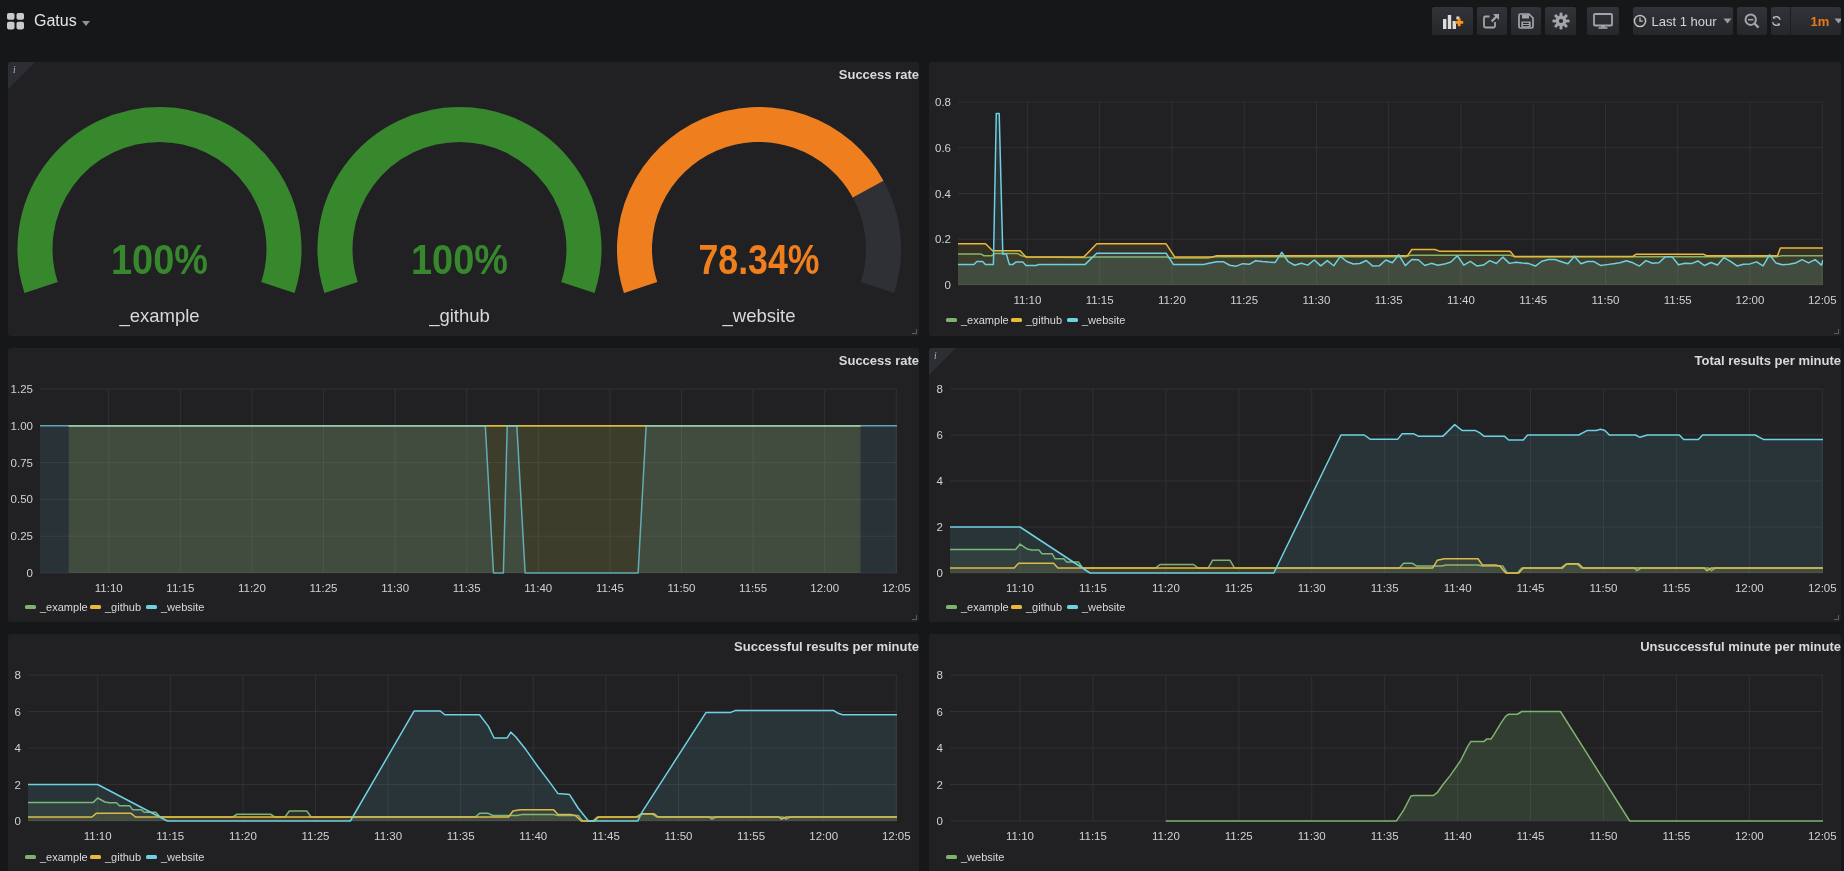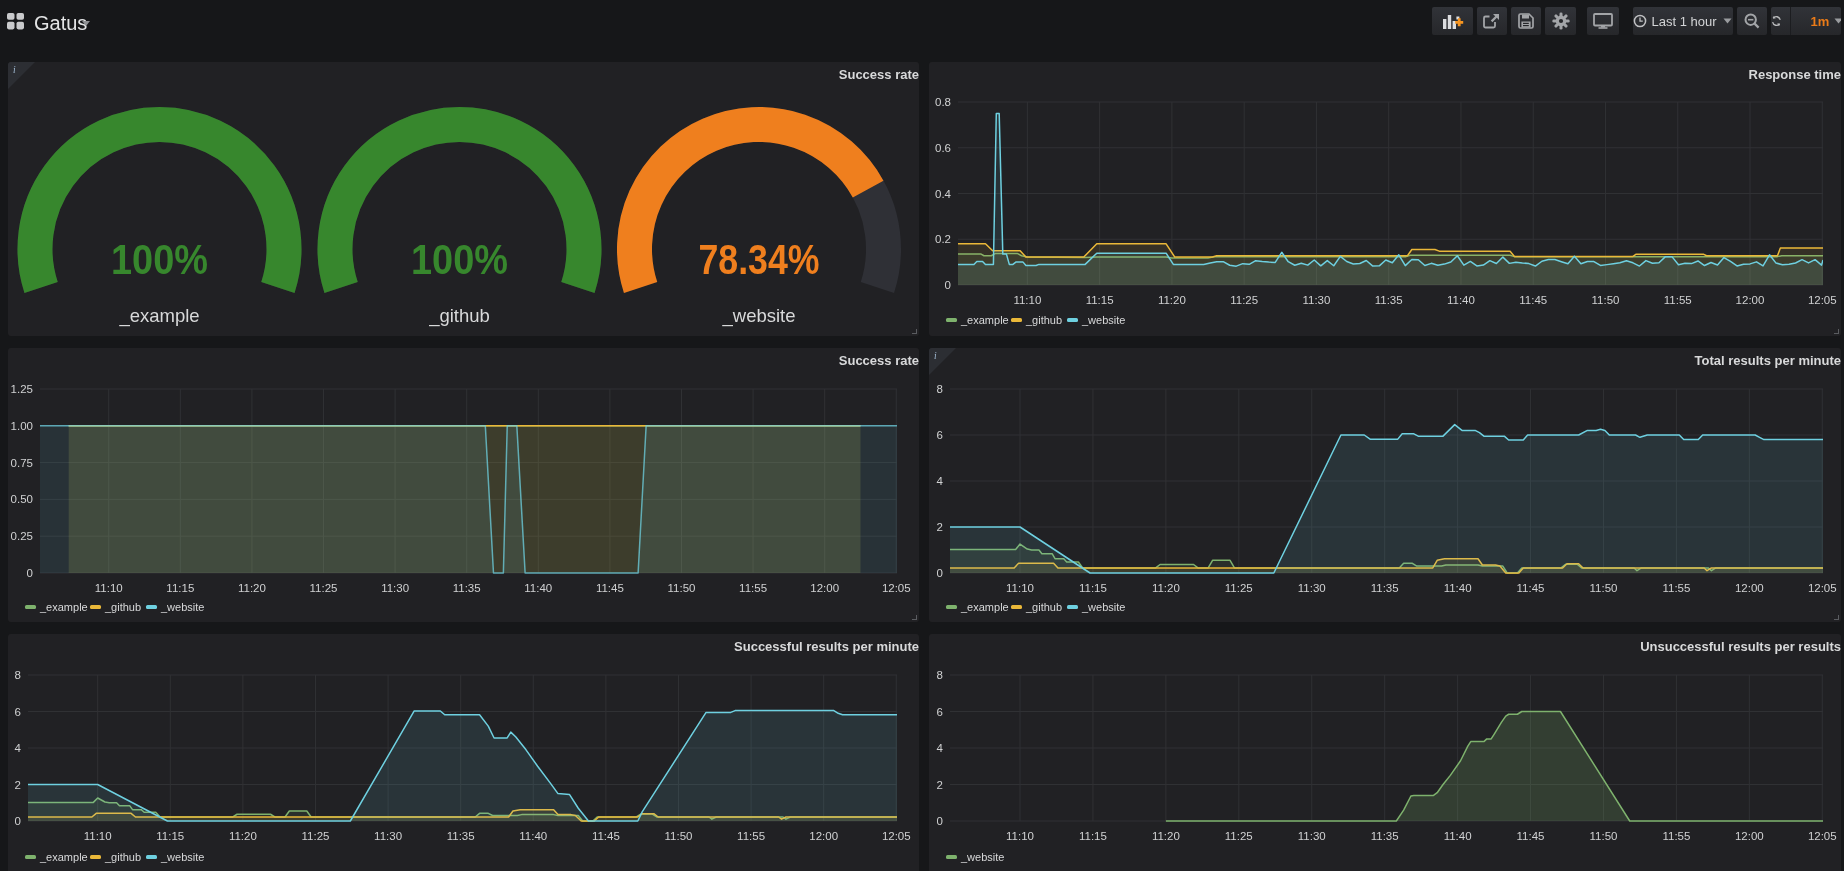--- a/index.html
+++ b/index.html
@@ -8,21 +8,21 @@
 .corner{position:absolute;left:0;top:0;width:0;height:0;border-left:27px solid #2c2e33;border-bottom:27px solid transparent}
 .cinfo{position:absolute;left:5px;top:2.5px;font-size:9.5px;font-style:italic;font-family:"Liberation Serif",serif;color:#a4bdd6}
 .rsz{position:absolute;right:2px;bottom:2px;width:5px;height:5px;border-right:1px solid #5a5c60;border-bottom:1px solid #5a5c60}
 </style></head><body>
 <svg width="110" height="44" style="position:absolute;left:0;top:0">
 <rect x="7" y="13" width="7.5" height="6.8" rx="1.8" fill="#c9cacc"></rect>
 <rect x="16.5" y="13" width="7.5" height="6.8" rx="1.8" fill="#c9cacc"></rect>
 <rect x="7" y="21.8" width="7.5" height="7.6" rx="1.8" fill="#c9cacc"></rect>
 <rect x="16.5" y="21.8" width="7.5" height="7.6" rx="1.8" fill="#c9cacc"></rect>
 </svg>
-<div style="position:absolute;left:34px;top:12px;font-size:20px;color:#e4e5e6">Gatus</div>
+<div style="position:absolute;left:34px;top:12px;font-size:16px;color:#e4e5e6">Gatus</div>
 <svg width="12" height="8" style="position:absolute;left:81px;top:20px">
     <path d="M 1 1 L 9 1 L 5 6 Z" fill="#8f9194"></path>
   </svg>
 <div class="navbtn" style="left:1432px;width:41px">
 <svg width="22" height="17">
       <rect x="1" y="6" width="3.4" height="10" fill="#dcdddf"></rect>
       <rect x="5.8" y="2" width="3.4" height="14" fill="#dcdddf"></rect>
       <rect x="10.6" y="8" width="3.4" height="8" fill="#dcdddf"></rect>
       <rect x="14.4" y="3.5" width="3" height="3" fill="#dcdddf"></rect>
       <path d="M17.5 8.5 h2.6 v2.6 h2.6 v2.8 h-2.6 v2.6 h-2.8 v-2.6 h-2.6 v-2.8 h2.6 z" fill="#f79520" transform="translate(-1.5,-3.2)"></path>
@@ -112,21 +112,20 @@
       <text x="451.5" y="212" font-size="43" font-weight="bold" fill="#37872d" text-anchor="middle" textLength="97" lengthAdjust="spacingAndGlyphs">100%</text>
       <text x="451.5" y="260" font-size="18.5" fill="#d8d9da" text-anchor="middle">_github</text>
       <path d="M 632.59 225.47 A 124.50 124.50 0 1 1 869.41 225.47" stroke="#2f3036" stroke-width="35" fill="none"></path>
       <path d="M 632.59 225.47 A 124.50 124.50 0 0 1 860.12 127.05" stroke="#ef7f1e" stroke-width="35" fill="none"></path>
       <text x="751" y="212" font-size="43" font-weight="bold" fill="#ef7f1e" text-anchor="middle" textLength="121" lengthAdjust="spacingAndGlyphs">78.34%</text>
       <text x="751" y="260" font-size="18.5" fill="#d8d9da" text-anchor="middle">_website</text>
     </svg>
 <div class="rsz"></div>
   </div>
 <div class="panel" style="left:929px;top:62px;width:912px;height:274px">
-<div class="ptitle">Response time</div>
 <svg width="912" height="274" style="position:absolute;left:0;top:0">
       <defs>
         <clipPath id="c929_62">
           <rect x="29" y="39" width="865" height="185.5"></rect>
         </clipPath>
       </defs>
       <line x1="29" y1="223" x2="894" y2="223" stroke="#303134" stroke-width="1"></line>
       <line x1="29" y1="177.25" x2="894" y2="177.25" stroke="#303134" stroke-width="1"></line>
       <line x1="29" y1="131.5" x2="894" y2="131.5" stroke="#303134" stroke-width="1"></line>
       <line x1="29" y1="85.75" x2="894" y2="85.75" stroke="#303134" stroke-width="1"></line>
@@ -351,21 +350,21 @@
       <text x="888.27" y="206" font-size="11.5" fill="#d0d1d2" text-anchor="middle">12:05</text>
       <rect x="17" y="221" width="11" height="4" rx="1.5" fill="#7eb26d"></rect>
       <text x="32" y="227" font-size="11" fill="#d8d9da">_example</text>
       <rect x="82" y="221" width="11" height="4" rx="1.5" fill="#eab839"></rect>
       <text x="97" y="227" font-size="11" fill="#d8d9da">_github</text>
       <rect x="138" y="221" width="11" height="4" rx="1.5" fill="#6ed0e0"></rect>
       <text x="153" y="227" font-size="11" fill="#d8d9da">_website</text>
     </svg>
 </div>
 <div class="panel" style="left:929px;top:634px;width:912px;height:274px">
-<div class="ptitle">Unsuccessful results per results</div>
+<div class="ptitle">Unsuccessful minute per minute</div>
 <svg width="912" height="274" style="position:absolute;left:0;top:0">
       <defs>
         <clipPath id="c929_634">
           <rect x="21" y="40" width="873" height="148.5"></rect>
         </clipPath>
       </defs>
       <line x1="21" y1="187" x2="894" y2="187" stroke="#303134" stroke-width="1"></line>
       <line x1="21" y1="150.5" x2="894" y2="150.5" stroke="#303134" stroke-width="1"></line>
       <line x1="21" y1="114" x2="894" y2="114" stroke="#303134" stroke-width="1"></line>
       <line x1="21" y1="77.5" x2="894" y2="77.5" stroke="#303134" stroke-width="1"></line>

